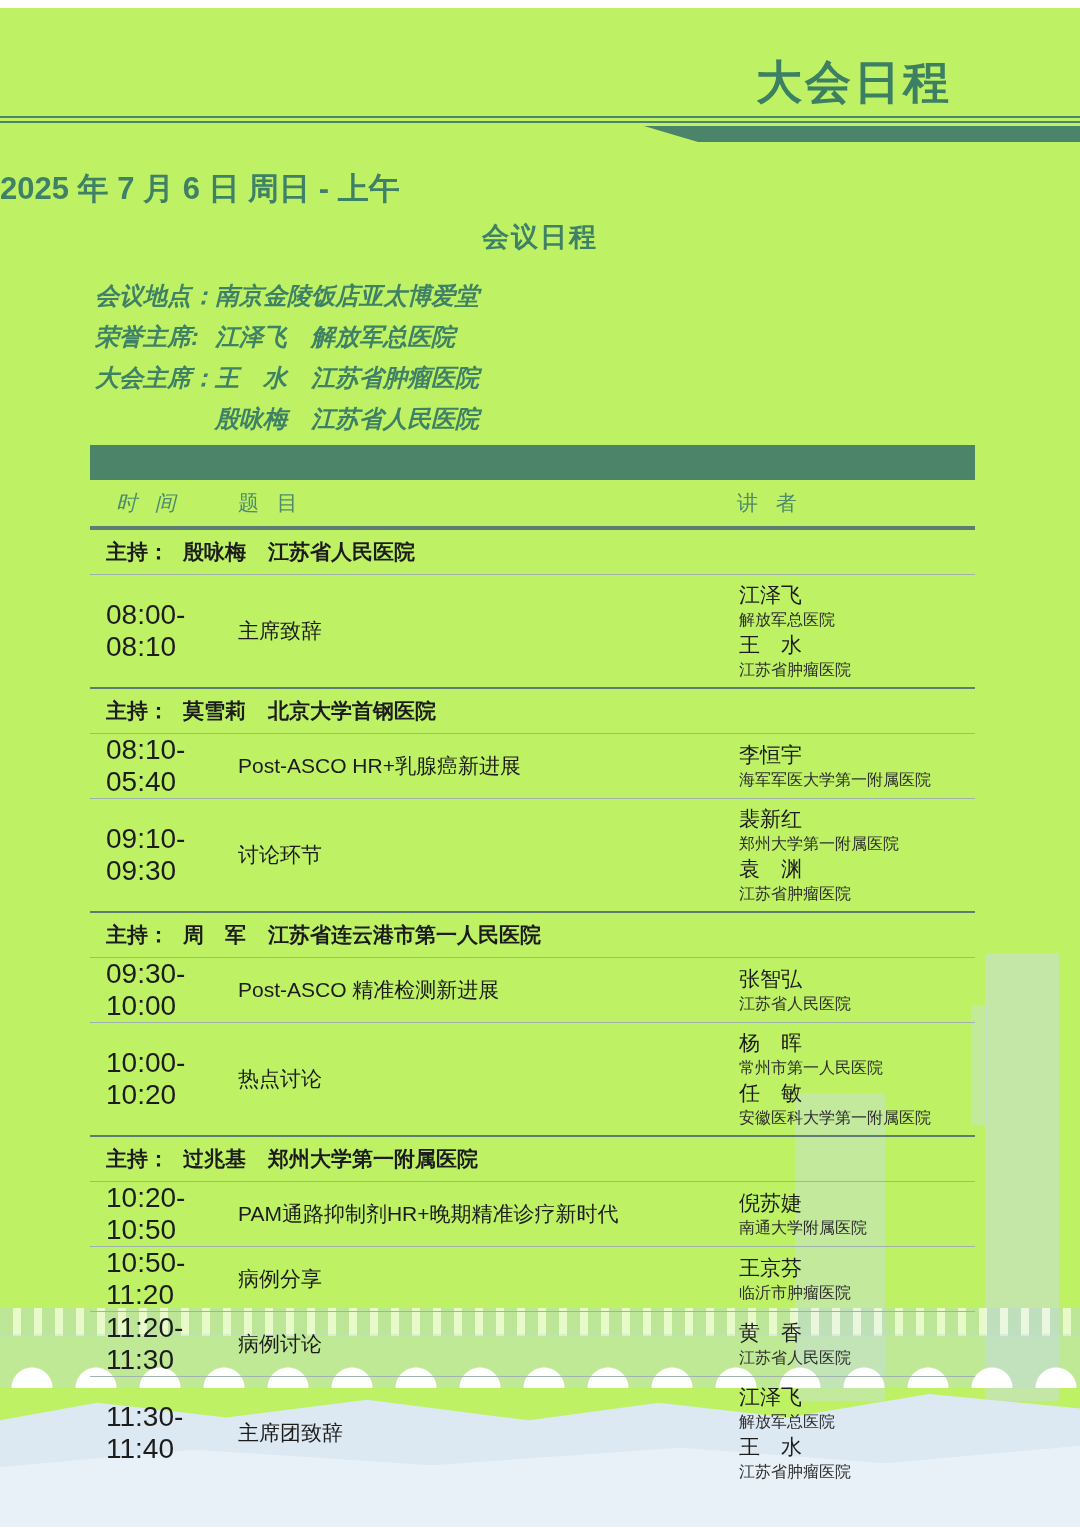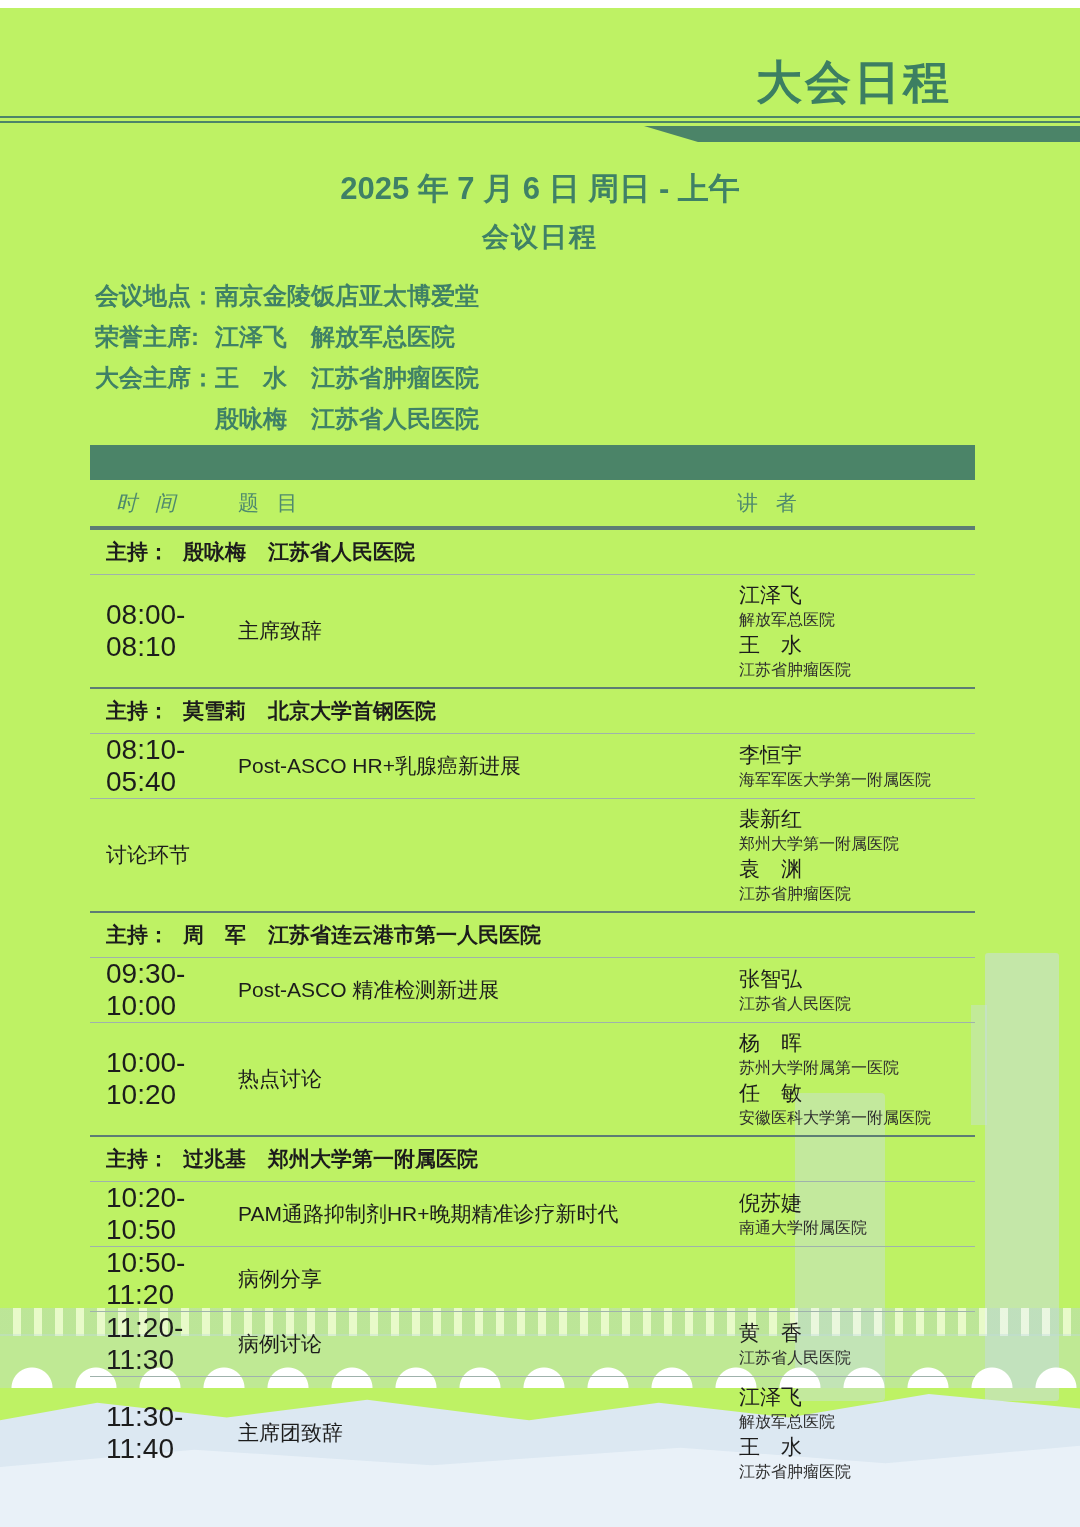--- a/index.html
+++ b/index.html
@@ -32,25 +32,25 @@
     font-size:46px; font-weight:800; color:#3c7f62; letter-spacing:3px;
   }
   .rule-a { position:absolute; z-index:1; left:0; top:108px; width:1080px; height:2px; background:#4c8569; }
   .rule-b { position:absolute; z-index:1; left:0; top:113px; width:1080px; height:2px; background:#4c8569; }
   .rule-bar { position:absolute; z-index:1; left:644px; top:118px; width:436px; height:16px; background:#4b8468;
     clip-path:polygon(0 0, 100% 0, 100% 100%, 54px 100%); }
 
   
   .content { position:relative; z-index:1; padding-top:165px; }
 
-  .date-title { text-align:center; font-size:31px; font-weight:700; color:#3f8166; line-height:1; }
+  .date-title { text-align:left; font-size:31px; font-weight:700; color:#3f8166; line-height:1; }
   .subtitle   { margin-top:20px; text-align:center; font-size:27px; font-weight:700; color:#3f8166; letter-spacing:2px; line-height:1; }
 
   .info { margin:24px 0 0 95px; display:grid; grid-template-columns:120px 96px auto; }
-  .info > div { min-height:41px; display:flex; align-items:center; font-size:24px; font-weight:600; color:#3f8166; }
+  .info > div { min-height:41px; display:flex; align-items:center; font-size:24px; font-weight:600; color:#3f8166;font-style:italic; }
   .info .span2 { grid-column:2 / 4; }
 
   
   .table { margin:6px 90px 0 90px; width:885px; }
   .green-bar { height:35px; background:#4b8468; }
   .thead { display:flex; align-items:center; height:48px; padding-left:16px;
     color:#4f8a6d; font-size:21px; letter-spacing:6px; border-bottom:2px solid #5d7d74; }
   .h-time { width:132px; padding-left:10px;font-style:italic; }
   .h-topic { flex:1; }
   .h-speaker { width:238px; }
@@ -152,20 +152,21 @@
           <div class="c-time">08:10-05:40</div>
           <div class="c-topic">Post-ASCO HR+乳腺癌新进展</div>
           <div class="c-speaker">
             <div>
               <div class="sp-name">李恒宇</div>
               <div class="sp-affil">海军军医大学第一附属医院</div>
             </div>
           </div>
         </div>
         <div class="row">
+          <div class="c-time">09:10-09:30</div>
           <div class="c-topic">讨论环节</div>
           <div class="c-speaker">
             <div>
               <div class="sp-name">裴新红</div>
               <div class="sp-affil">郑州大学第一附属医院</div>
             </div>
             <div>
               <div class="sp-name">袁　渊</div>
               <div class="sp-affil">江苏省肿瘤医院</div>
             </div>
@@ -188,21 +189,21 @@
               <div class="sp-affil">江苏省人民医院</div>
             </div>
           </div>
         </div>
         <div class="row">
           <div class="c-time">10:00-10:20</div>
           <div class="c-topic">热点讨论</div>
           <div class="c-speaker">
             <div>
               <div class="sp-name">杨　晖</div>
-              <div class="sp-affil">苏州大学附属第一医院</div>
+              <div class="sp-affil">常州市第一人民医院</div>
             </div>
             <div>
               <div class="sp-name">任　敏</div>
               <div class="sp-affil">安徽医科大学第一附属医院</div>
             </div>
           </div>
         </div>
       </div>
 
       <div class="section">
@@ -217,20 +218,26 @@
           <div class="c-speaker">
             <div>
               <div class="sp-name">倪苏婕</div>
               <div class="sp-affil">南通大学附属医院</div>
             </div>
           </div>
         </div>
         <div class="row">
           <div class="c-time">10:50-11:20</div>
           <div class="c-topic">病例分享</div>
+          <div class="c-speaker">
+            <div>
+              <div class="sp-name">王京芬</div>
+              <div class="sp-affil">临沂市肿瘤医院</div>
+            </div>
+          </div>
         </div>
         <div class="row">
           <div class="c-time">11:20-11:30</div>
           <div class="c-topic">病例讨论</div>
           <div class="c-speaker">
             <div>
               <div class="sp-name">黄　香</div>
               <div class="sp-affil">江苏省人民医院</div>
             </div>
           </div>

